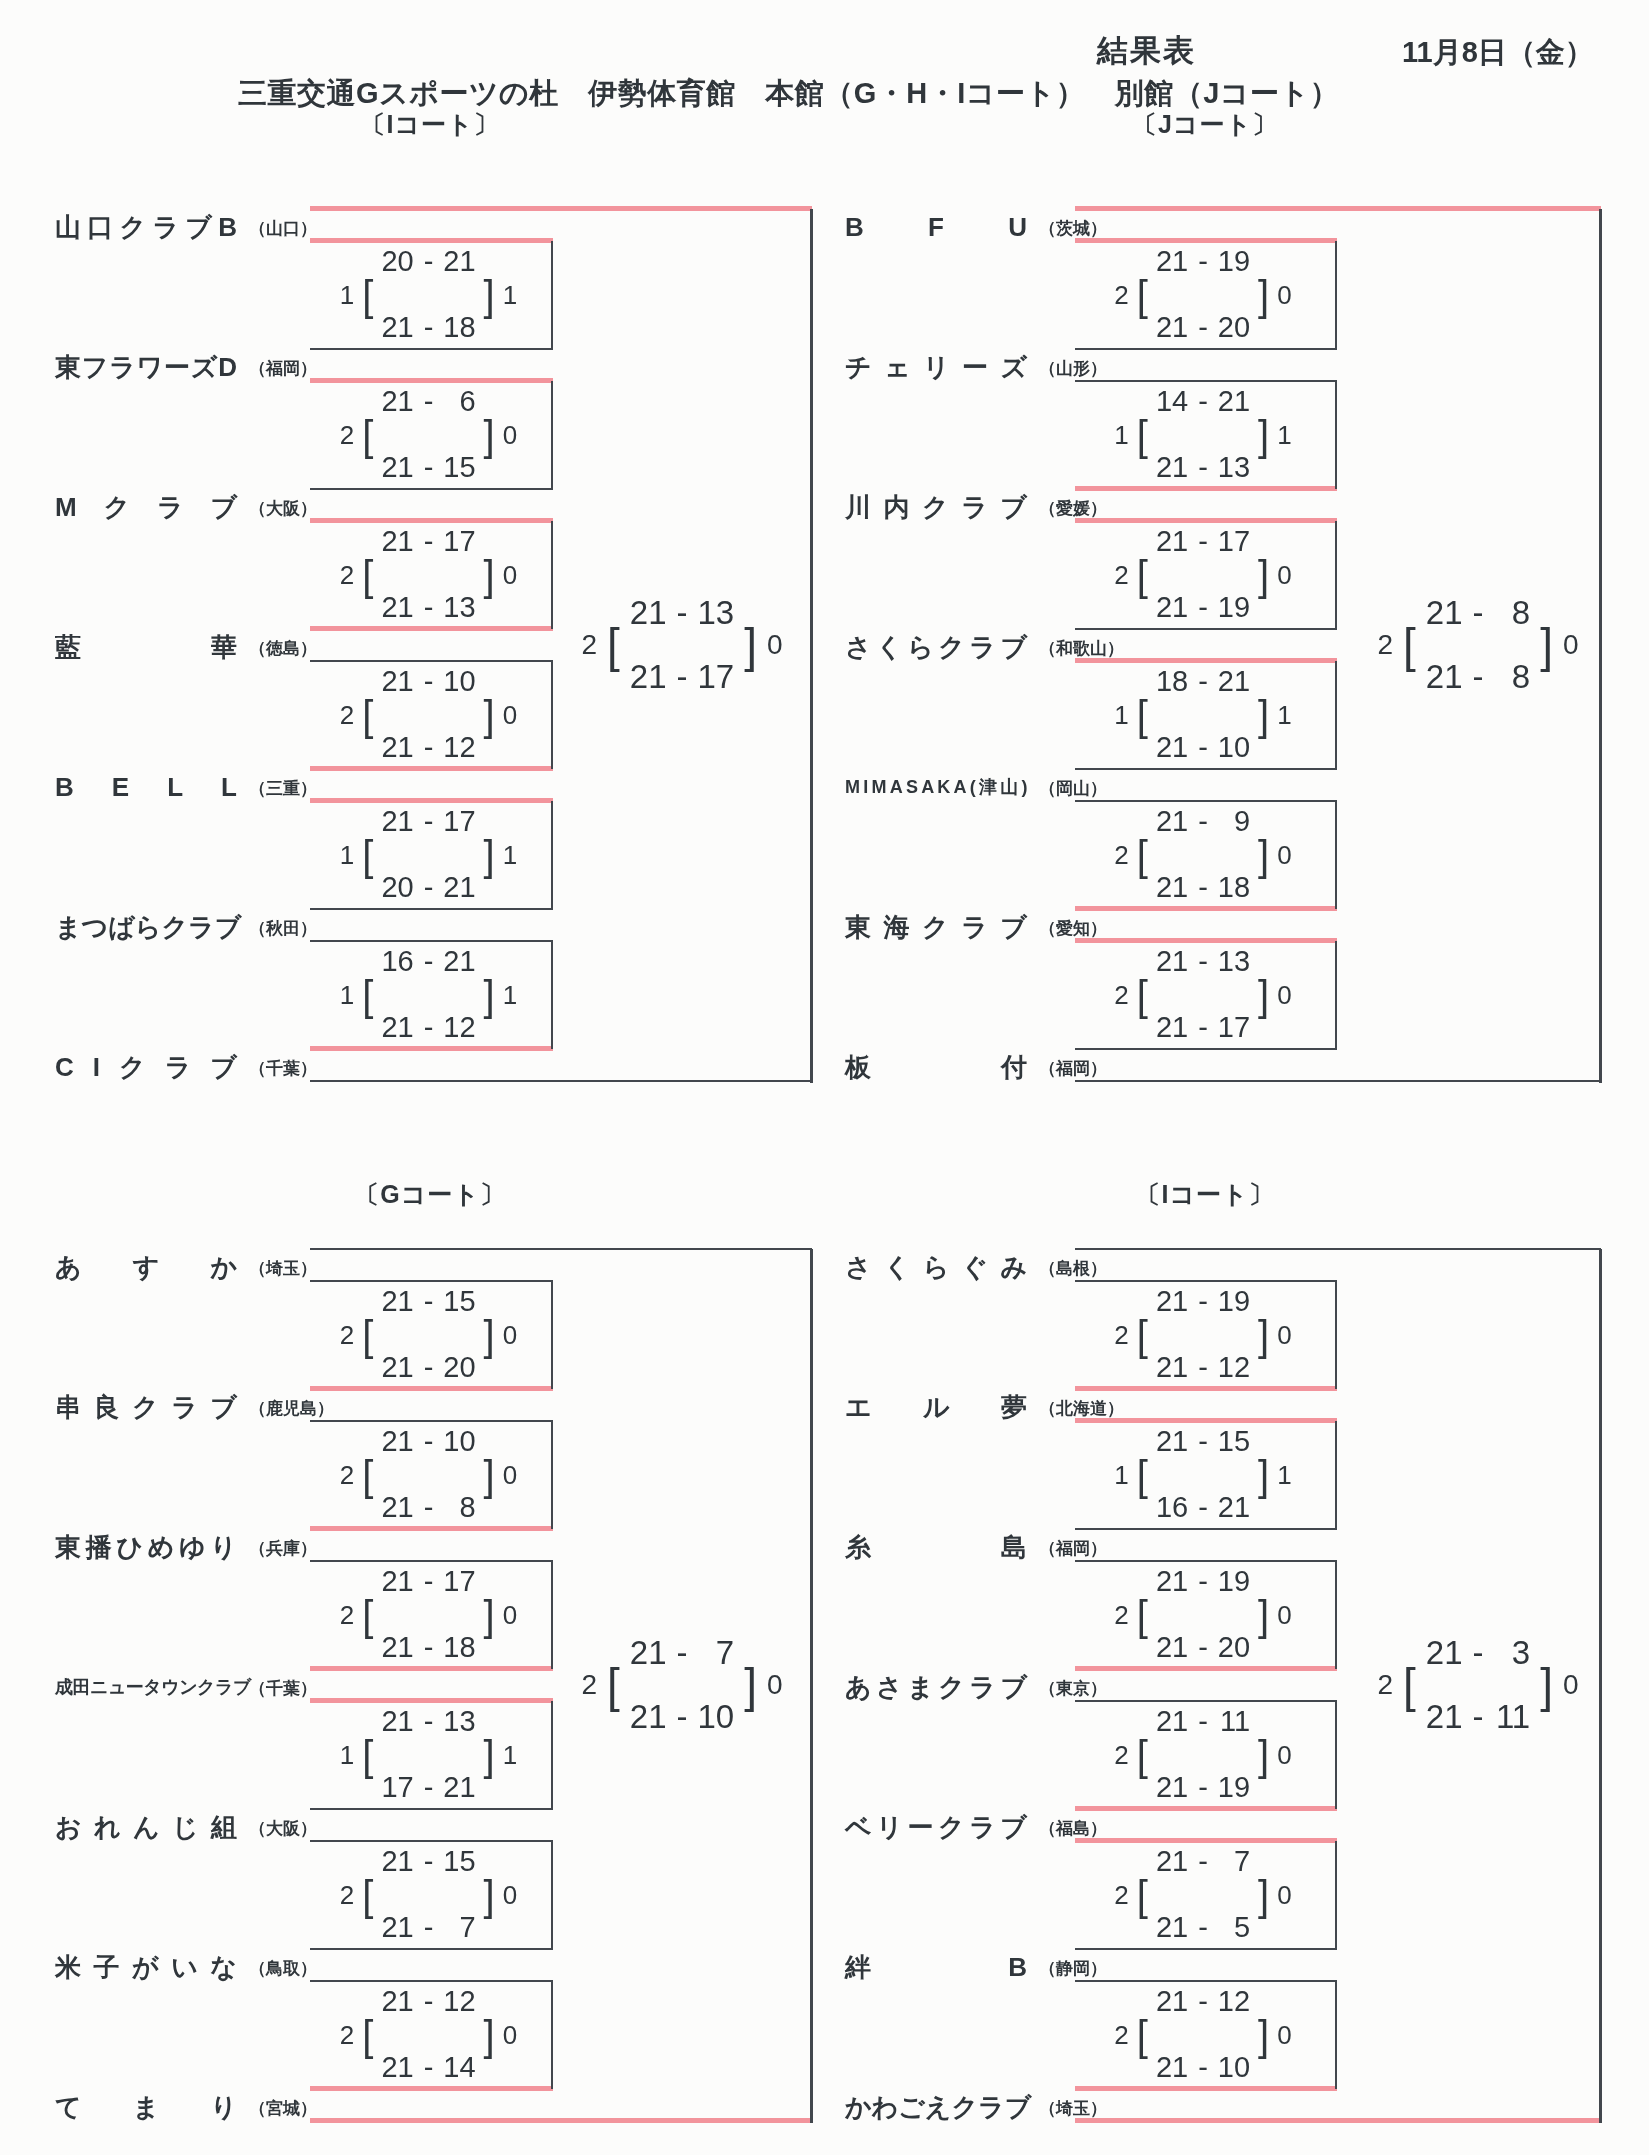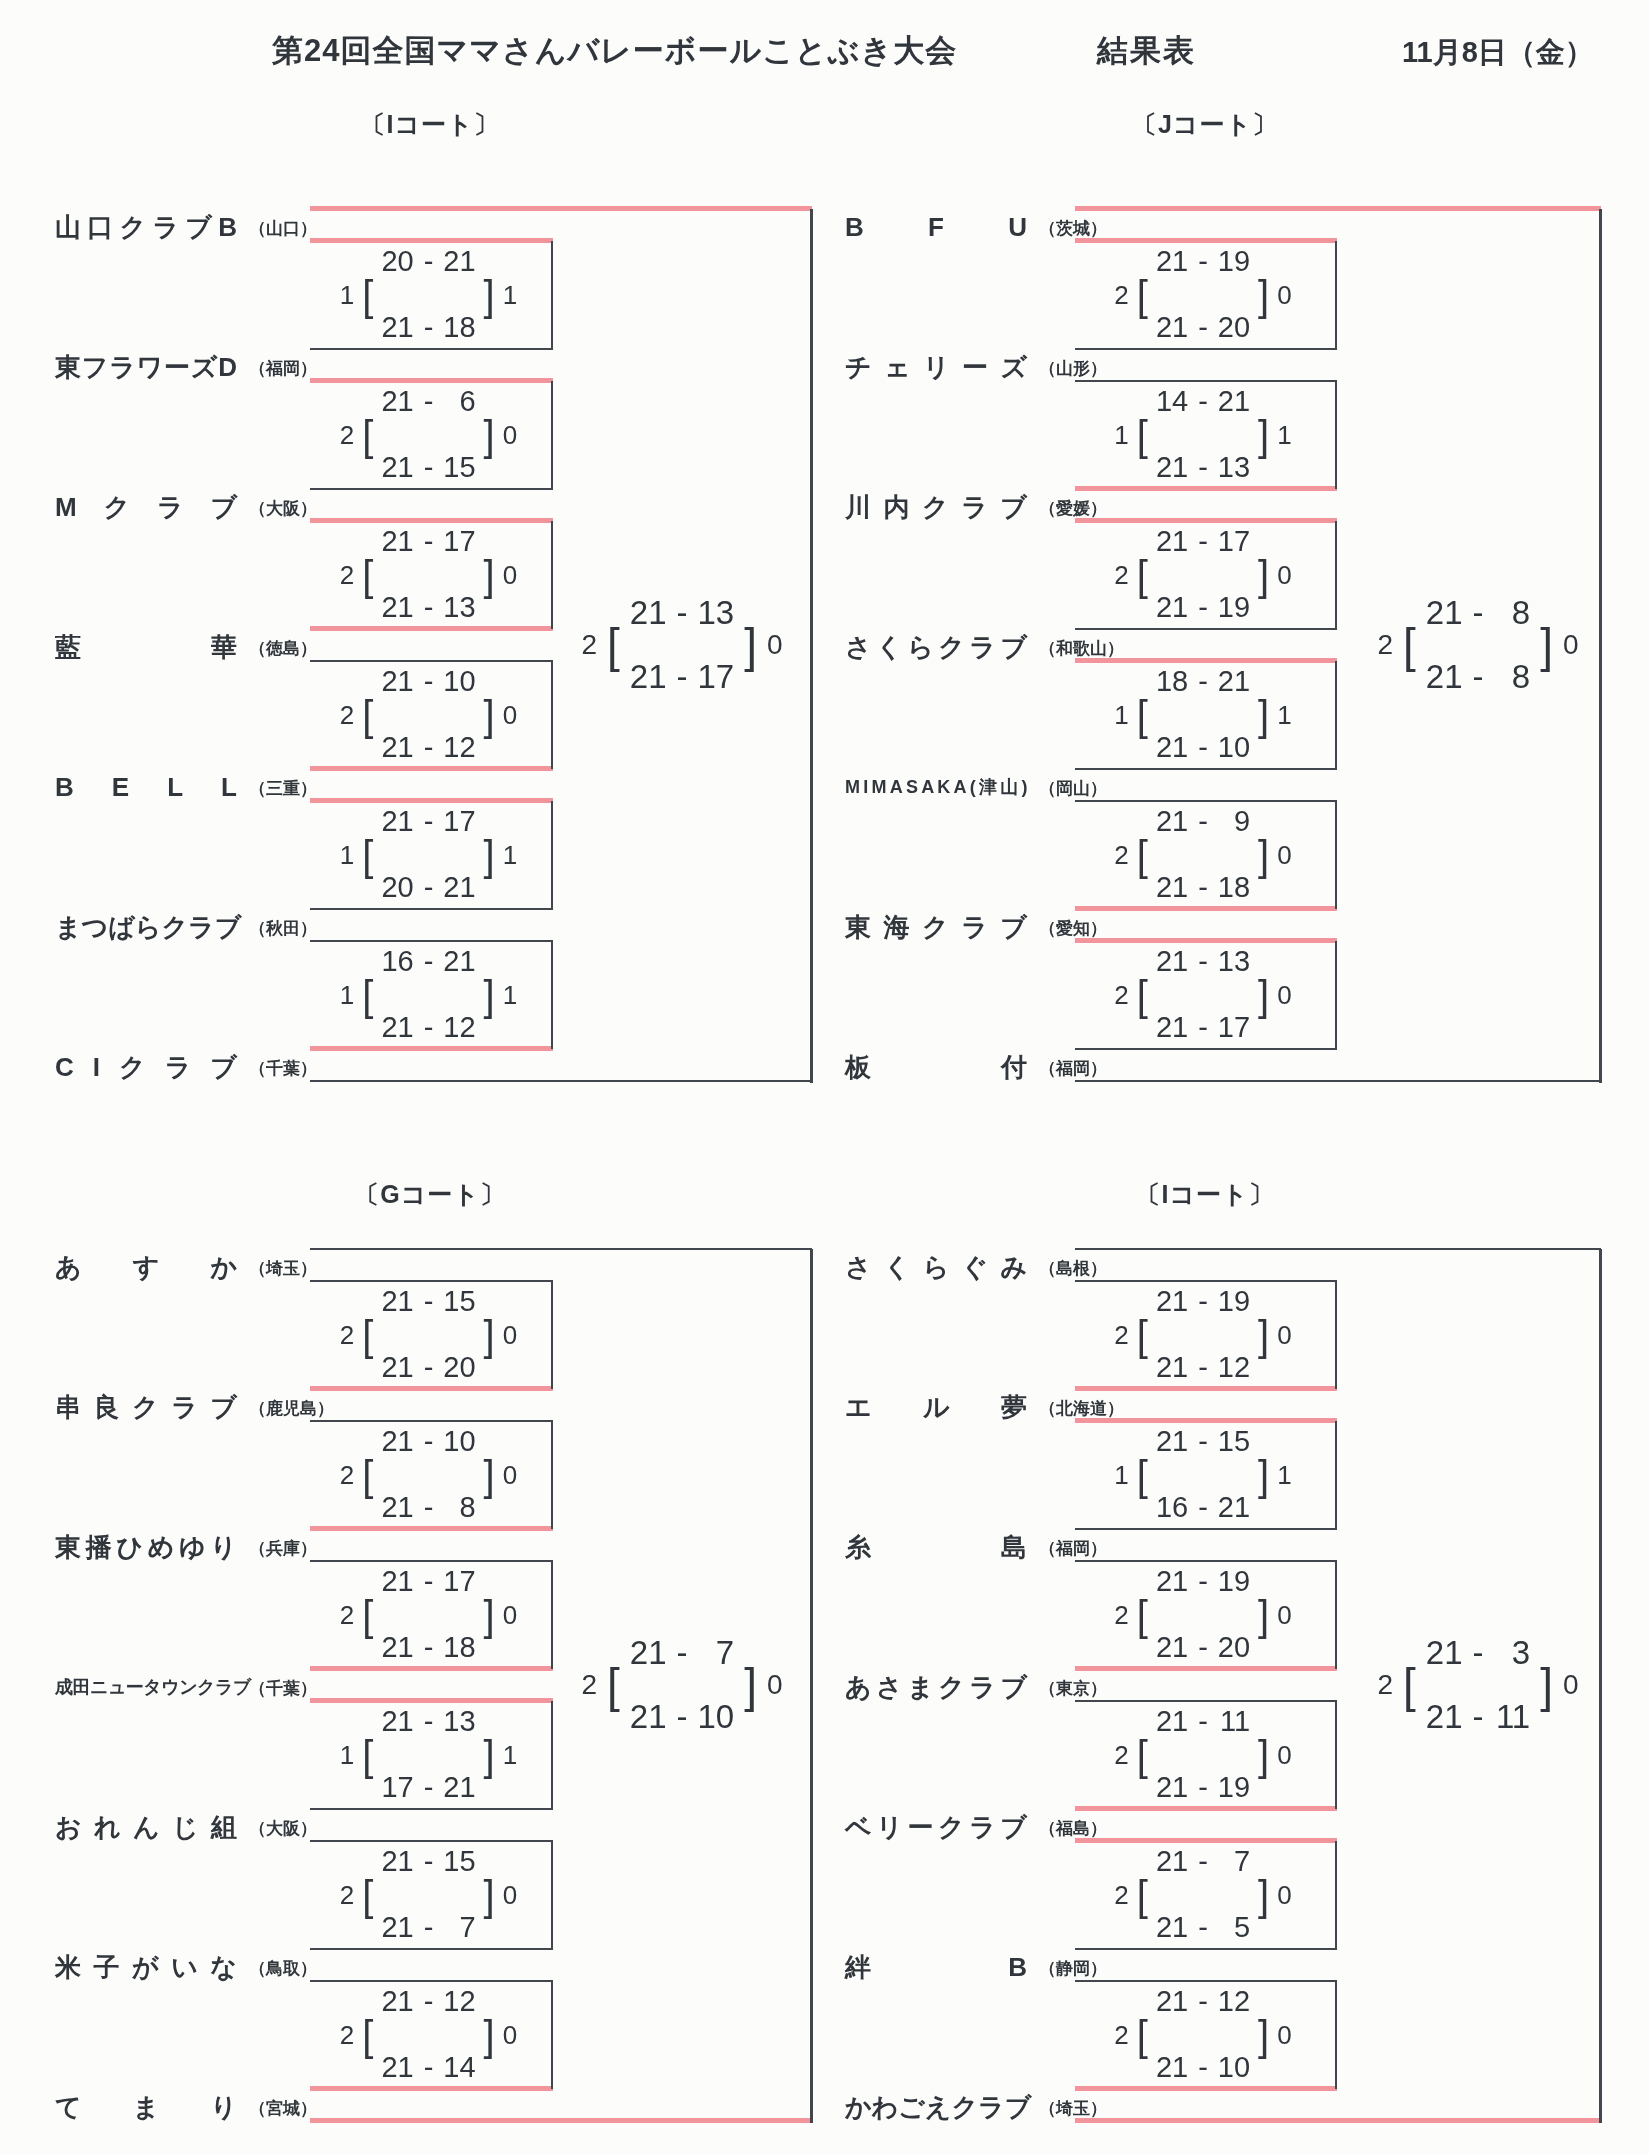--- a/index.html
+++ b/index.html
@@ -48,23 +48,23 @@
   .final-block{position:absolute;display:flex;align-items:center;justify-content:center;}
   .final-block .sets{font-size:28px;}
   .final-block .bracket{font-size:46px;margin:0 10px;}
   .final-block .score-line{font-size:33px;}
   .final-block .score-col{padding:2px 0;}
 </style>
 </head>
 <body>
 
 <div id="page">
-  <div class="hdr" id="title-main">第24回全国ママさんバレーボールことぶき大会</div>
   <div class="hdr" id="title-suffix">結果表</div>
   <div class="hdr" id="event-date">11月8日（金）</div>
+  <div class="hdr" id="venue-line">三重交通Gスポーツの杜　伊勢体育館　本館（G・H・Iコート）　別館（Jコート）</div>
   <div id="courts">
       <div>
         <div class="court-title" style="left: 430px; top: 108px;">〔Iコート〕</div>
         <div class="team-row" style="left: 55px; top: 208px; height: 34px;">
           <div class="team-name">
             <span>山</span>
             <span>口</span>
             <span>ク</span>
             <span>ラ</span>
             <span>ブ</span>

